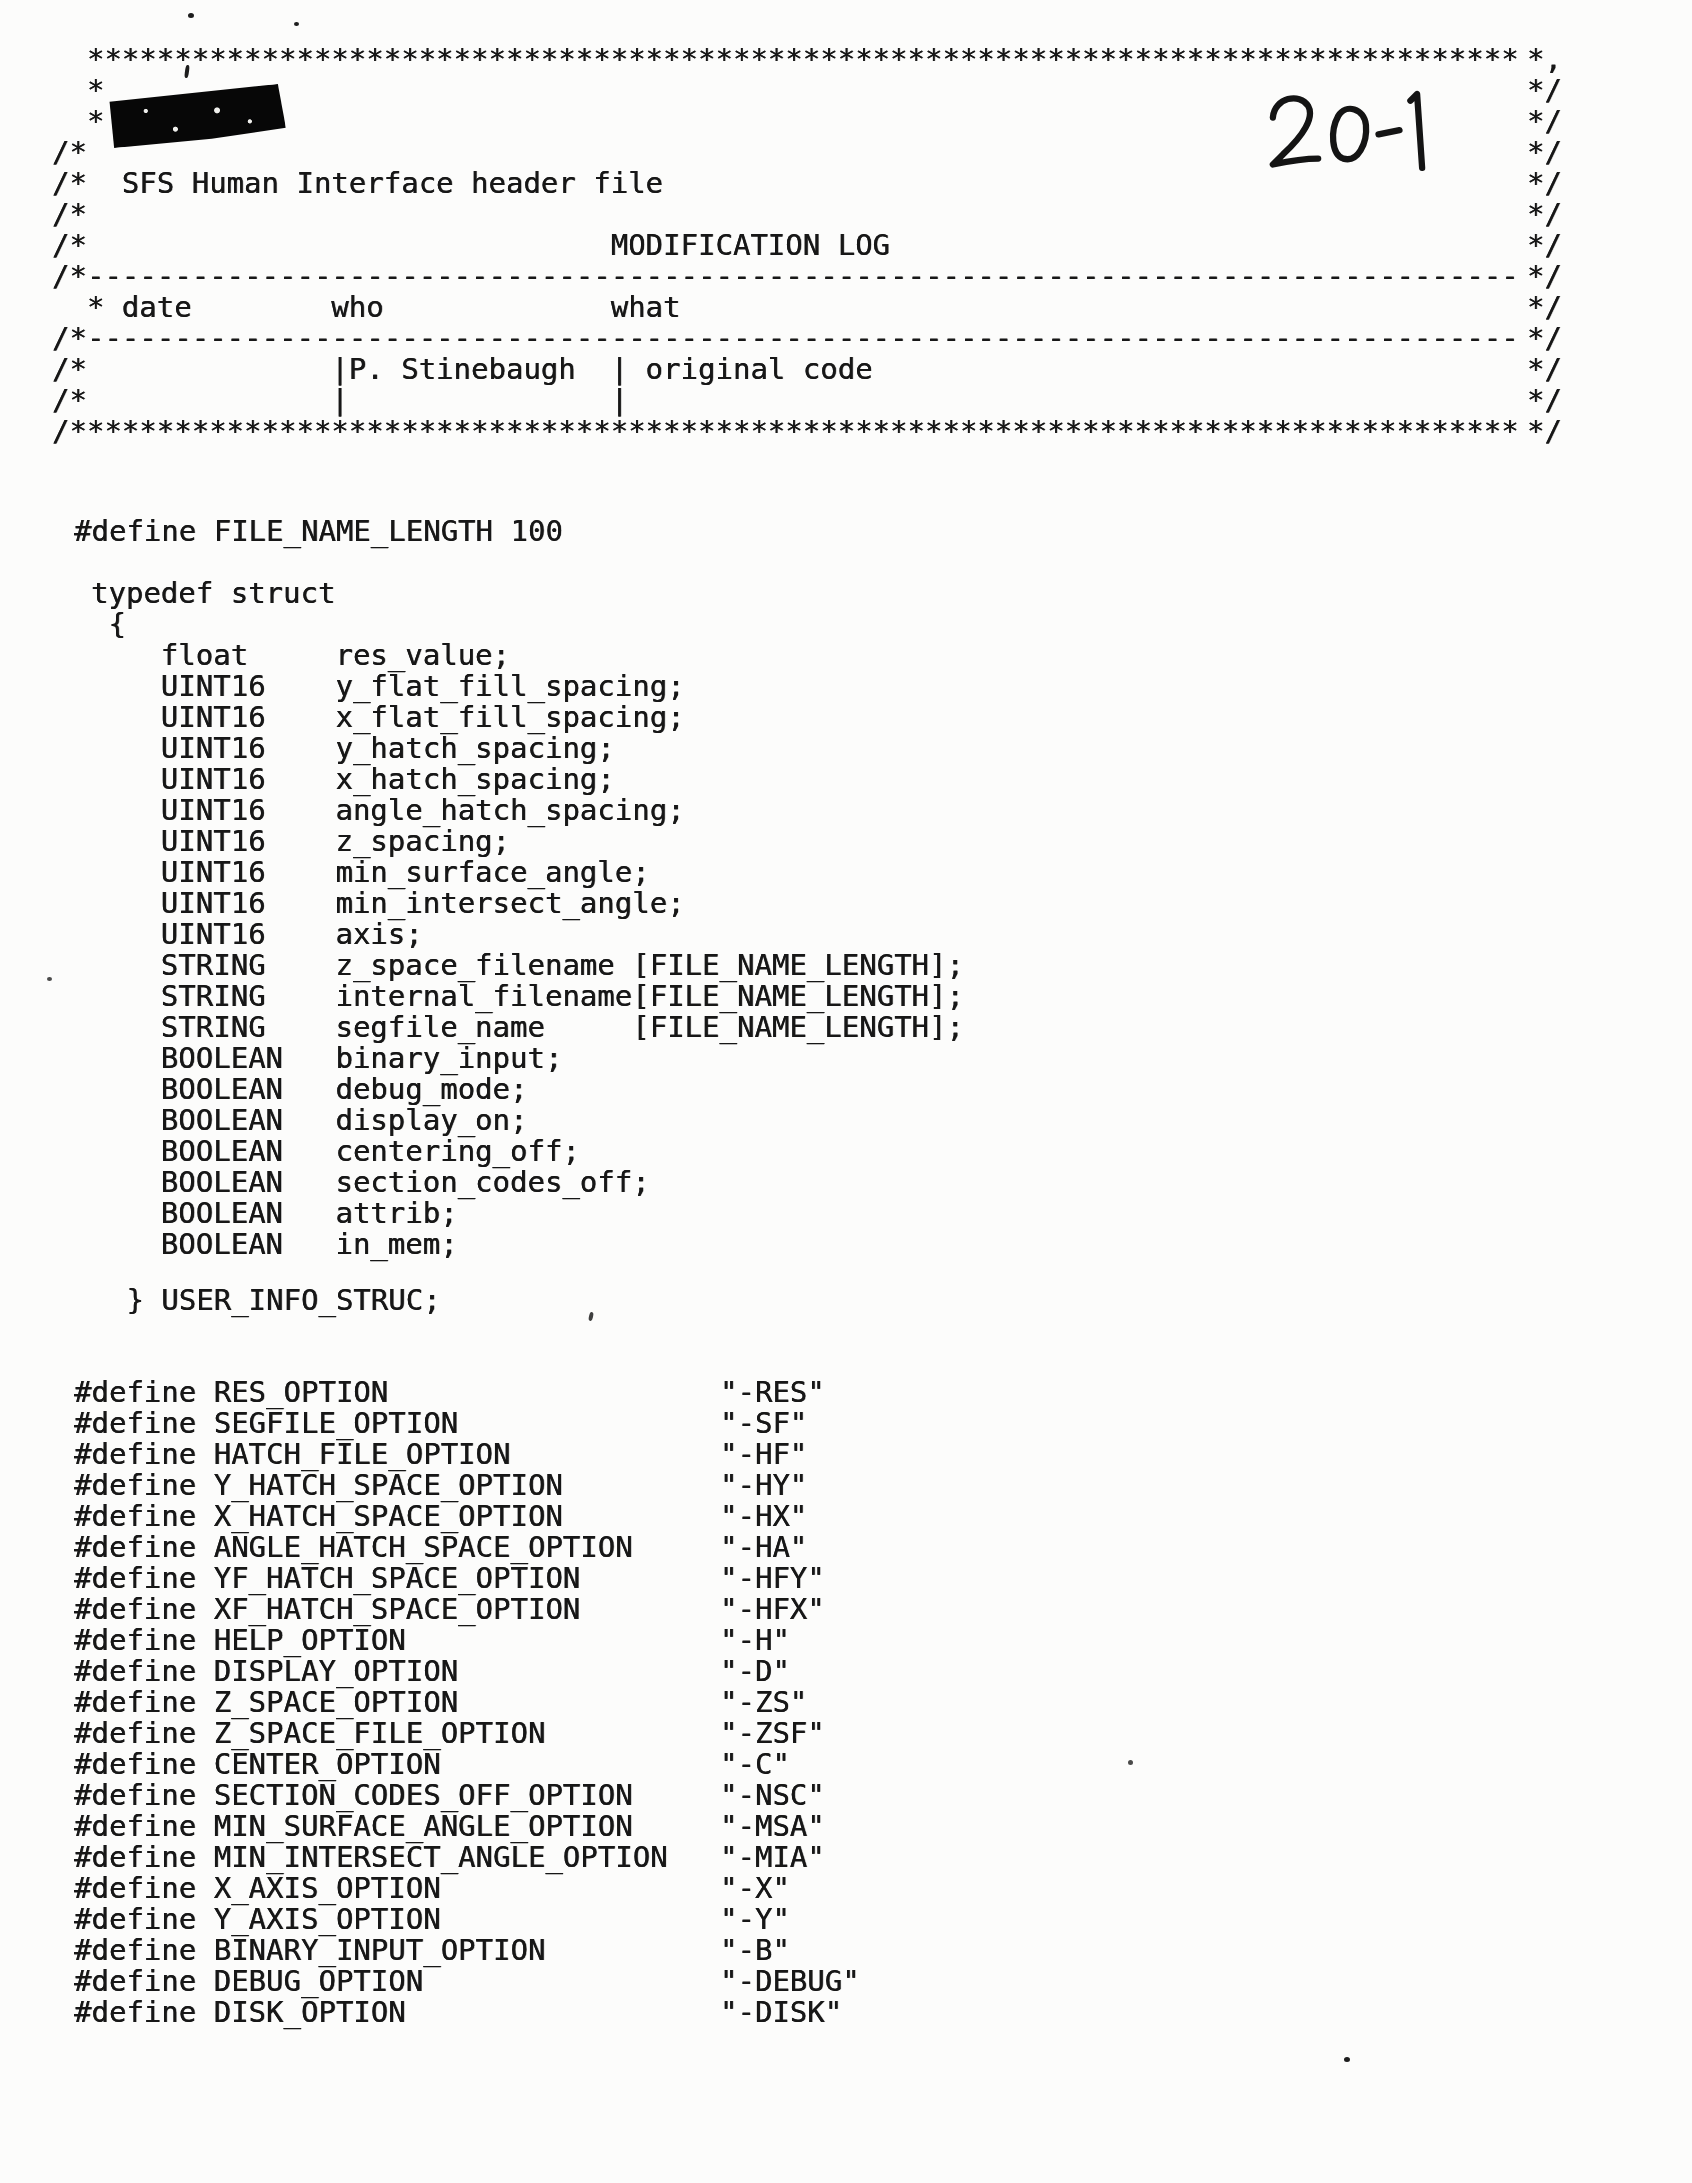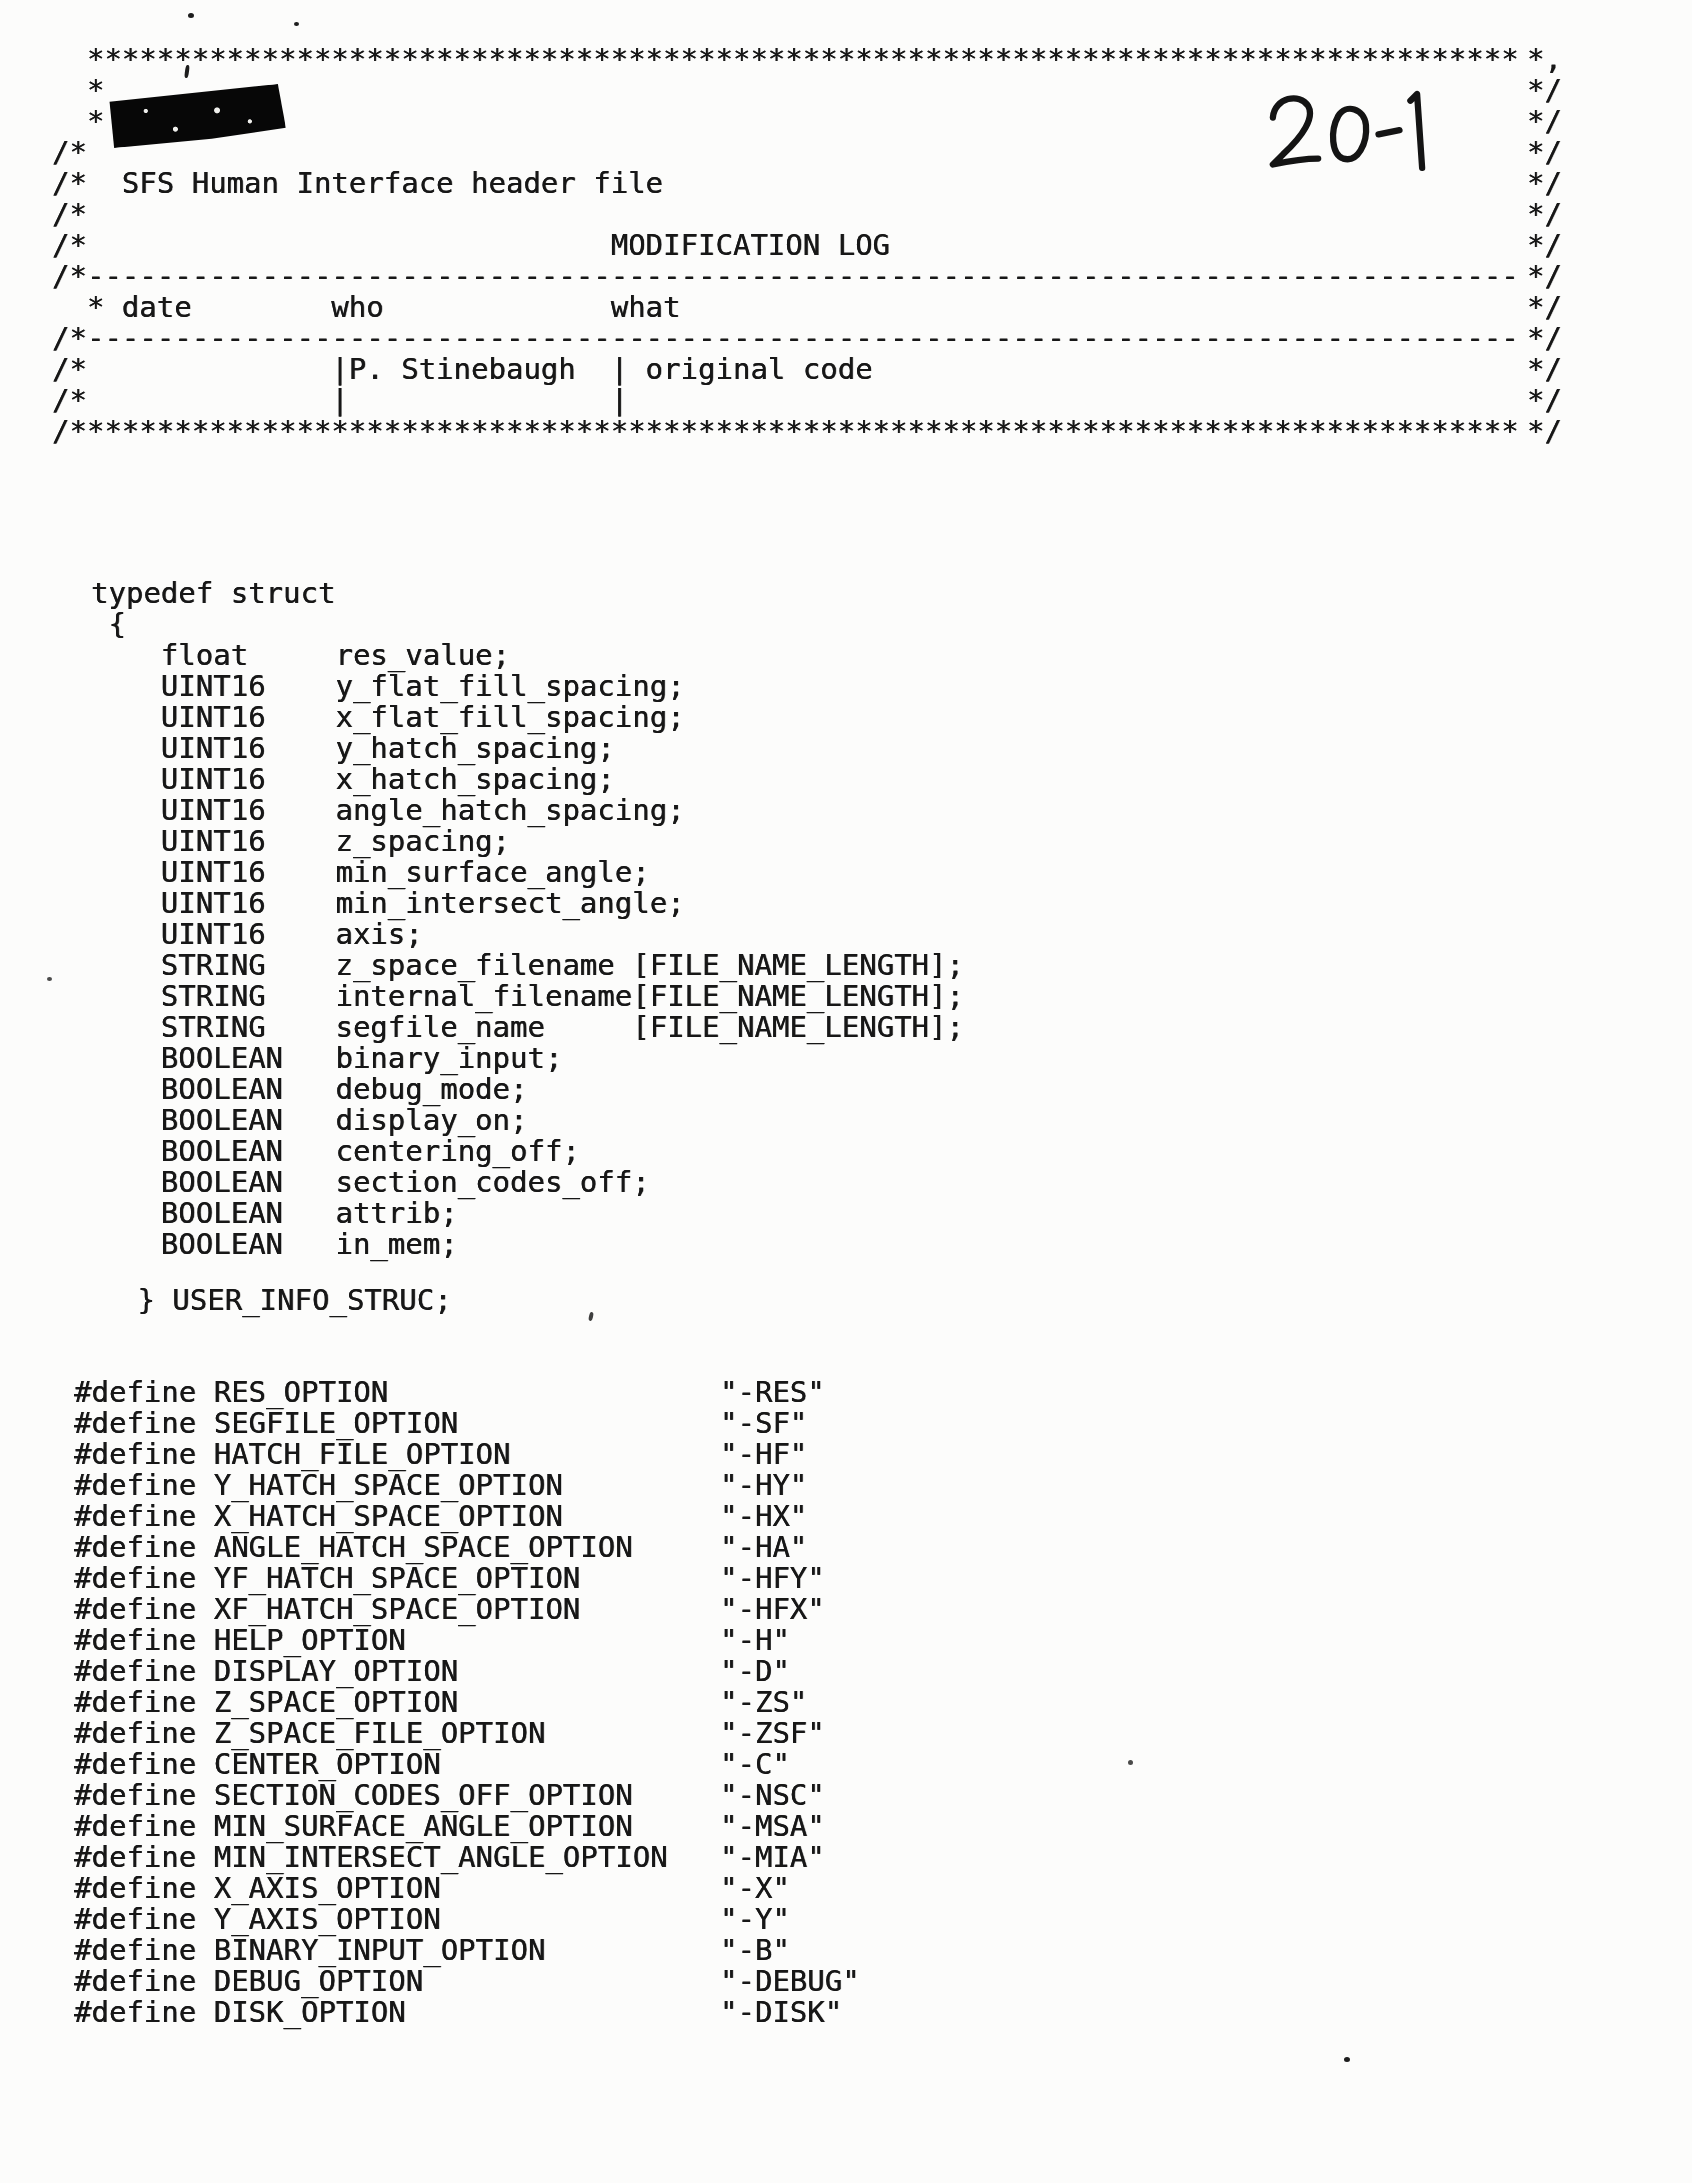--- a/index.html
+++ b/index.html
@@ -17,21 +17,21 @@
     font-size:29px;
     line-height:31px;
     color:#171717;
     white-space:pre;
     text-shadow:0 0 0.5px rgba(10,10,10,.9), 0.7px 0 0 rgba(10,10,10,.35);
   }
   .header-left{left:52px;top:44px;}
   .header-right{left:1527px;top:44px;}
   .line-fnl{left:74px;top:516px;}
   .struct{left:91px;top:578px;}
-  .struct-close{left:85px;top:1285px;}
+  .struct-close{left:74px;top:1285px;}
   .defines{left:74px;top:1377px;}
   .redaction{
     position:absolute;left:107px;top:89px;width:178px;height:54px;
     background-color:#070707;
     background-image:
       radial-gradient(circle 4.2px at 62% 42%, #efefec 0 2.5px, transparent 3.4px),
       radial-gradient(circle 3.4px at 38% 72%, #efefec 0 2.1px, transparent 2.9px),
       radial-gradient(circle 3.4px at 80% 66%, #efefec 0 1.7px, transparent 2.5px),
       radial-gradient(circle 2.5px at 22% 35%, #efefec 0 1.7px, transparent 2.5px);
     clip-path:polygon(2% 14%, 97% 0%, 100% 82%, 58% 94%, 3% 100%);
@@ -77,20 +77,21 @@
 
   <div class="redaction"></div>
 
   <svg class="handnote" width="193" height="109" viewBox="0 0 230 130" aria-label="20 - 1">
     <path d="M 26 40 C 28 16 58 10 68 26 C 76 40 62 62 38 84 C 33 89 29 93 26 96 C 45 92 63 89 80 89"></path>
     <path d="M 104 38 C 94 56 96 84 110 89 C 127 94 139 71 137 49 C 135 29 113 23 104 38"></path>
     <path d="M 152 60 L 177 55"></path>
     <path d="M 190 20 C 193 17 196 14 198 12 C 200 40 202 70 204 100"></path>
   </svg>
 
+  <pre class="mono line-fnl">#define FILE_NAME_LENGTH 100</pre>
 
   <pre class="mono struct">typedef struct
  {
     float     res_value;
     UINT16    y_flat_fill_spacing;
     UINT16    x_flat_fill_spacing;
     UINT16    y_hatch_spacing;
     UINT16    x_hatch_spacing;
     UINT16    angle_hatch_spacing;
     UINT16    z_spacing;

